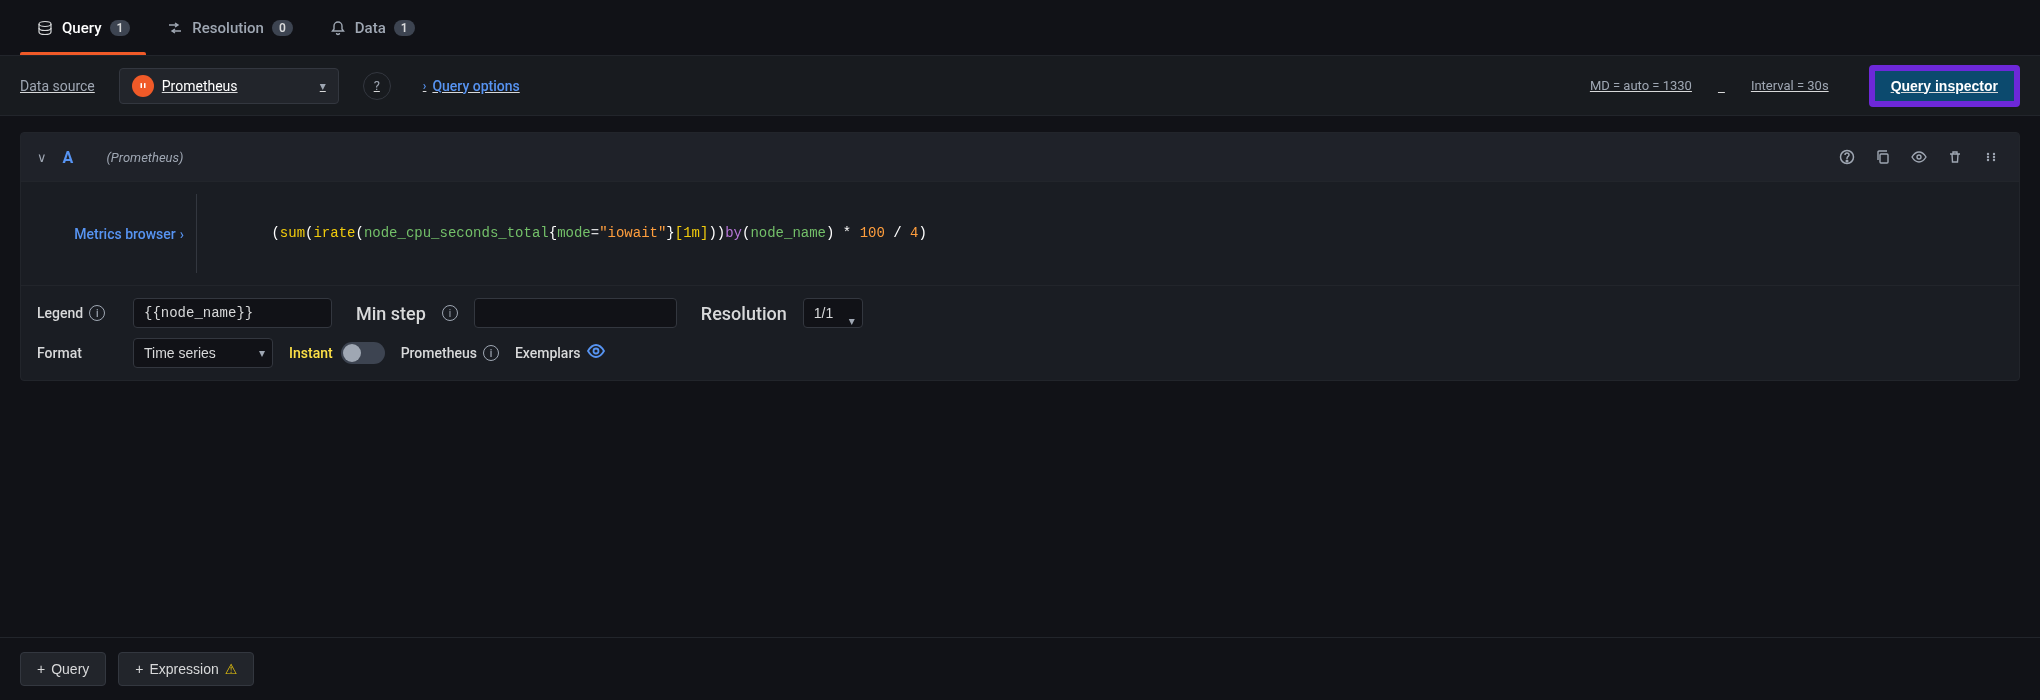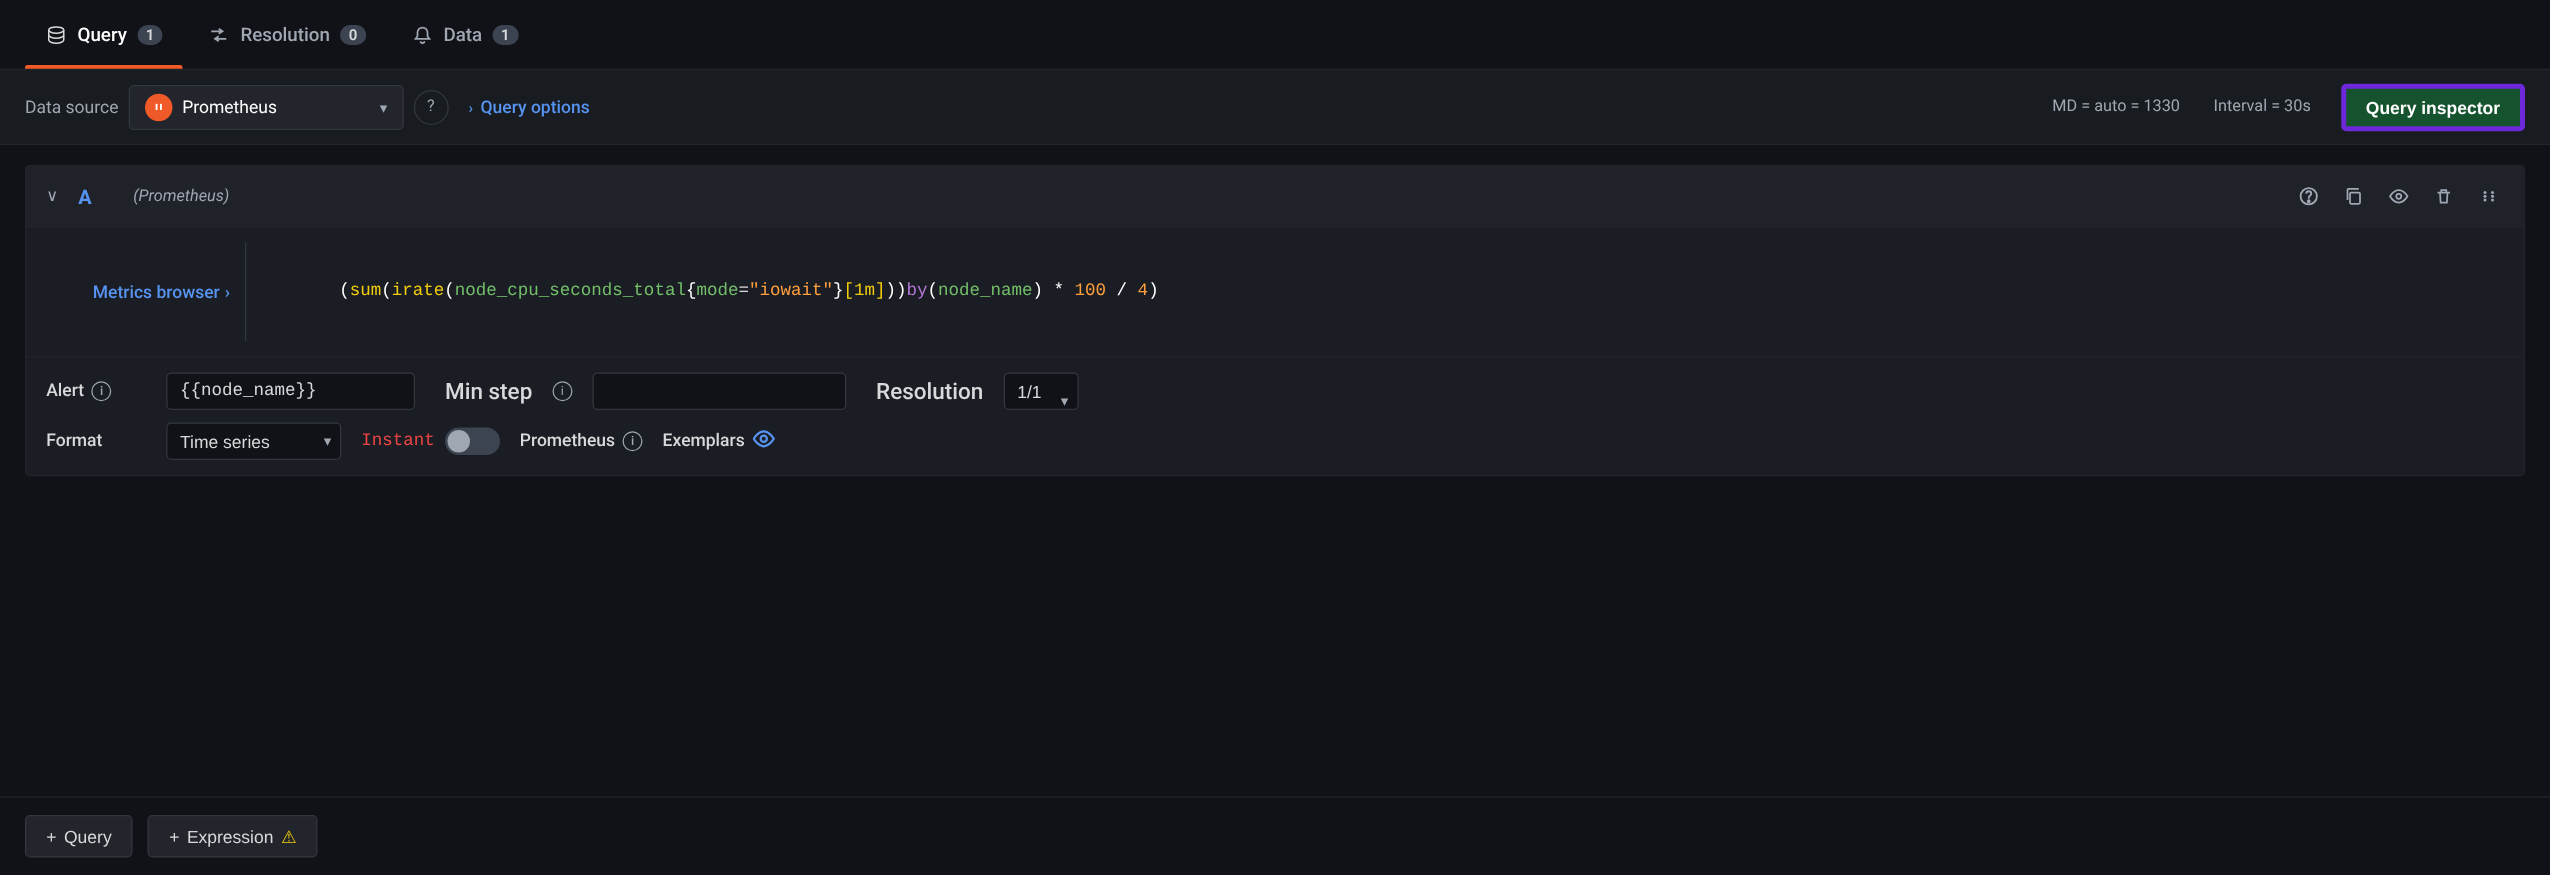--- a/index.html
+++ b/index.html
@@ -65,22 +65,23 @@
       justify-content: center;
     }
 
     
     .header-bar {
       display: flex;
       align-items: center;
       padding: 10px 20px;
       background: #181b1f;
       border-bottom: 1px solid #22252b;
-      gap: 8px;
+      gap: 24px;
       height: 60px;
+      text-decoration: underline;
     }
     .datasource-label {
       color: #9fa7b3;
       font-size: 14px;
       white-space: nowrap;
     }
     .datasource-selector {
       display: flex;
       align-items: center;
       gap: 8px;
@@ -145,22 +146,22 @@
       font-size: 13px;
       white-space: nowrap;
     }
     .interval-info {
       color: #9fa7b3;
       font-size: 13px;
       white-space: nowrap;
       margin-right: 16px;
     }
     .query-inspector-btn {
-      background: #14532d;
-      border: 4px solid #6d28d9;
+      background: #0c4a6e;
+      border: 6px solid #6d28d9;
       border-radius: 4px;
       padding: 7px 16px;
       color: #fff;
       font-size: 14px;
       font-weight: 600;
       cursor: pointer;
       white-space: nowrap;
       text-align: right;
     }
 
@@ -367,24 +368,23 @@
       font-size: 12px;
     }
 
     
     .toggle-container {
       display: flex;
       align-items: center;
       gap: 8px;
     }
     .toggle-label {
-      color: #ef4444;
-      font-size: 14px;
-      font-weight: 500;
-      font-family: Liberation Mono, monospace;
+      color: #fde047;
+      font-size: 14px;
+      font-weight: 500;
     }
     .toggle {
       width: 44px;
       height: 22px;
       background: #3d4451;
       border-radius: 11px;
       position: relative;
       cursor: pointer;
     }
     .toggle::after {
@@ -578,21 +578,21 @@
     </div>
     <div class="query-input-area">
       <span class="q-paren">(</span><span class="q-func">sum</span><span class="q-paren">(</span><span class="q-func">irate</span><span class="q-paren">(</span><span style="color:#73bf69;">node_cpu_seconds_total</span><span class="q-brace">{</span><span class="q-label-key">mode</span>=<span class="q-label-val">"iowait"</span><span class="q-brace">}</span><span class="q-range">[1m]</span><span class="q-paren">)</span><span class="q-paren">)</span><span class="q-by" style="color:#b877d9;">by</span><span class="q-paren">(</span><span class="q-node-name">node_name</span><span class="q-paren">)</span> <span class="q-mul">*</span> <span class="q-num" style="color:#ff9e3d;">100</span> <span class="q-mul">/</span> <span class="q-num" style="color:#ff9e3d;">4</span><span class="q-paren">)</span>
     </div>
   </div>
 
   <div class="form-rows">
 
     <div class="form-row">
       <span class="form-label">
-        <span>Alert</span>
+        <span>Legend</span>
         <div class="info-circle">i</div>
       </span>
       <input class="text-input" type="text" value="{{node_name}}" style="">
       <span class="form-field-label">Min step</span>
       <div class="info-circle">i</div>
       <input class="min-step-input" type="text" placeholder="" style="">
       <span class="form-field-label">Resolution</span>
       <div class="select-wrapper">
         <select>
           <option value="1/1">1/1</option>

